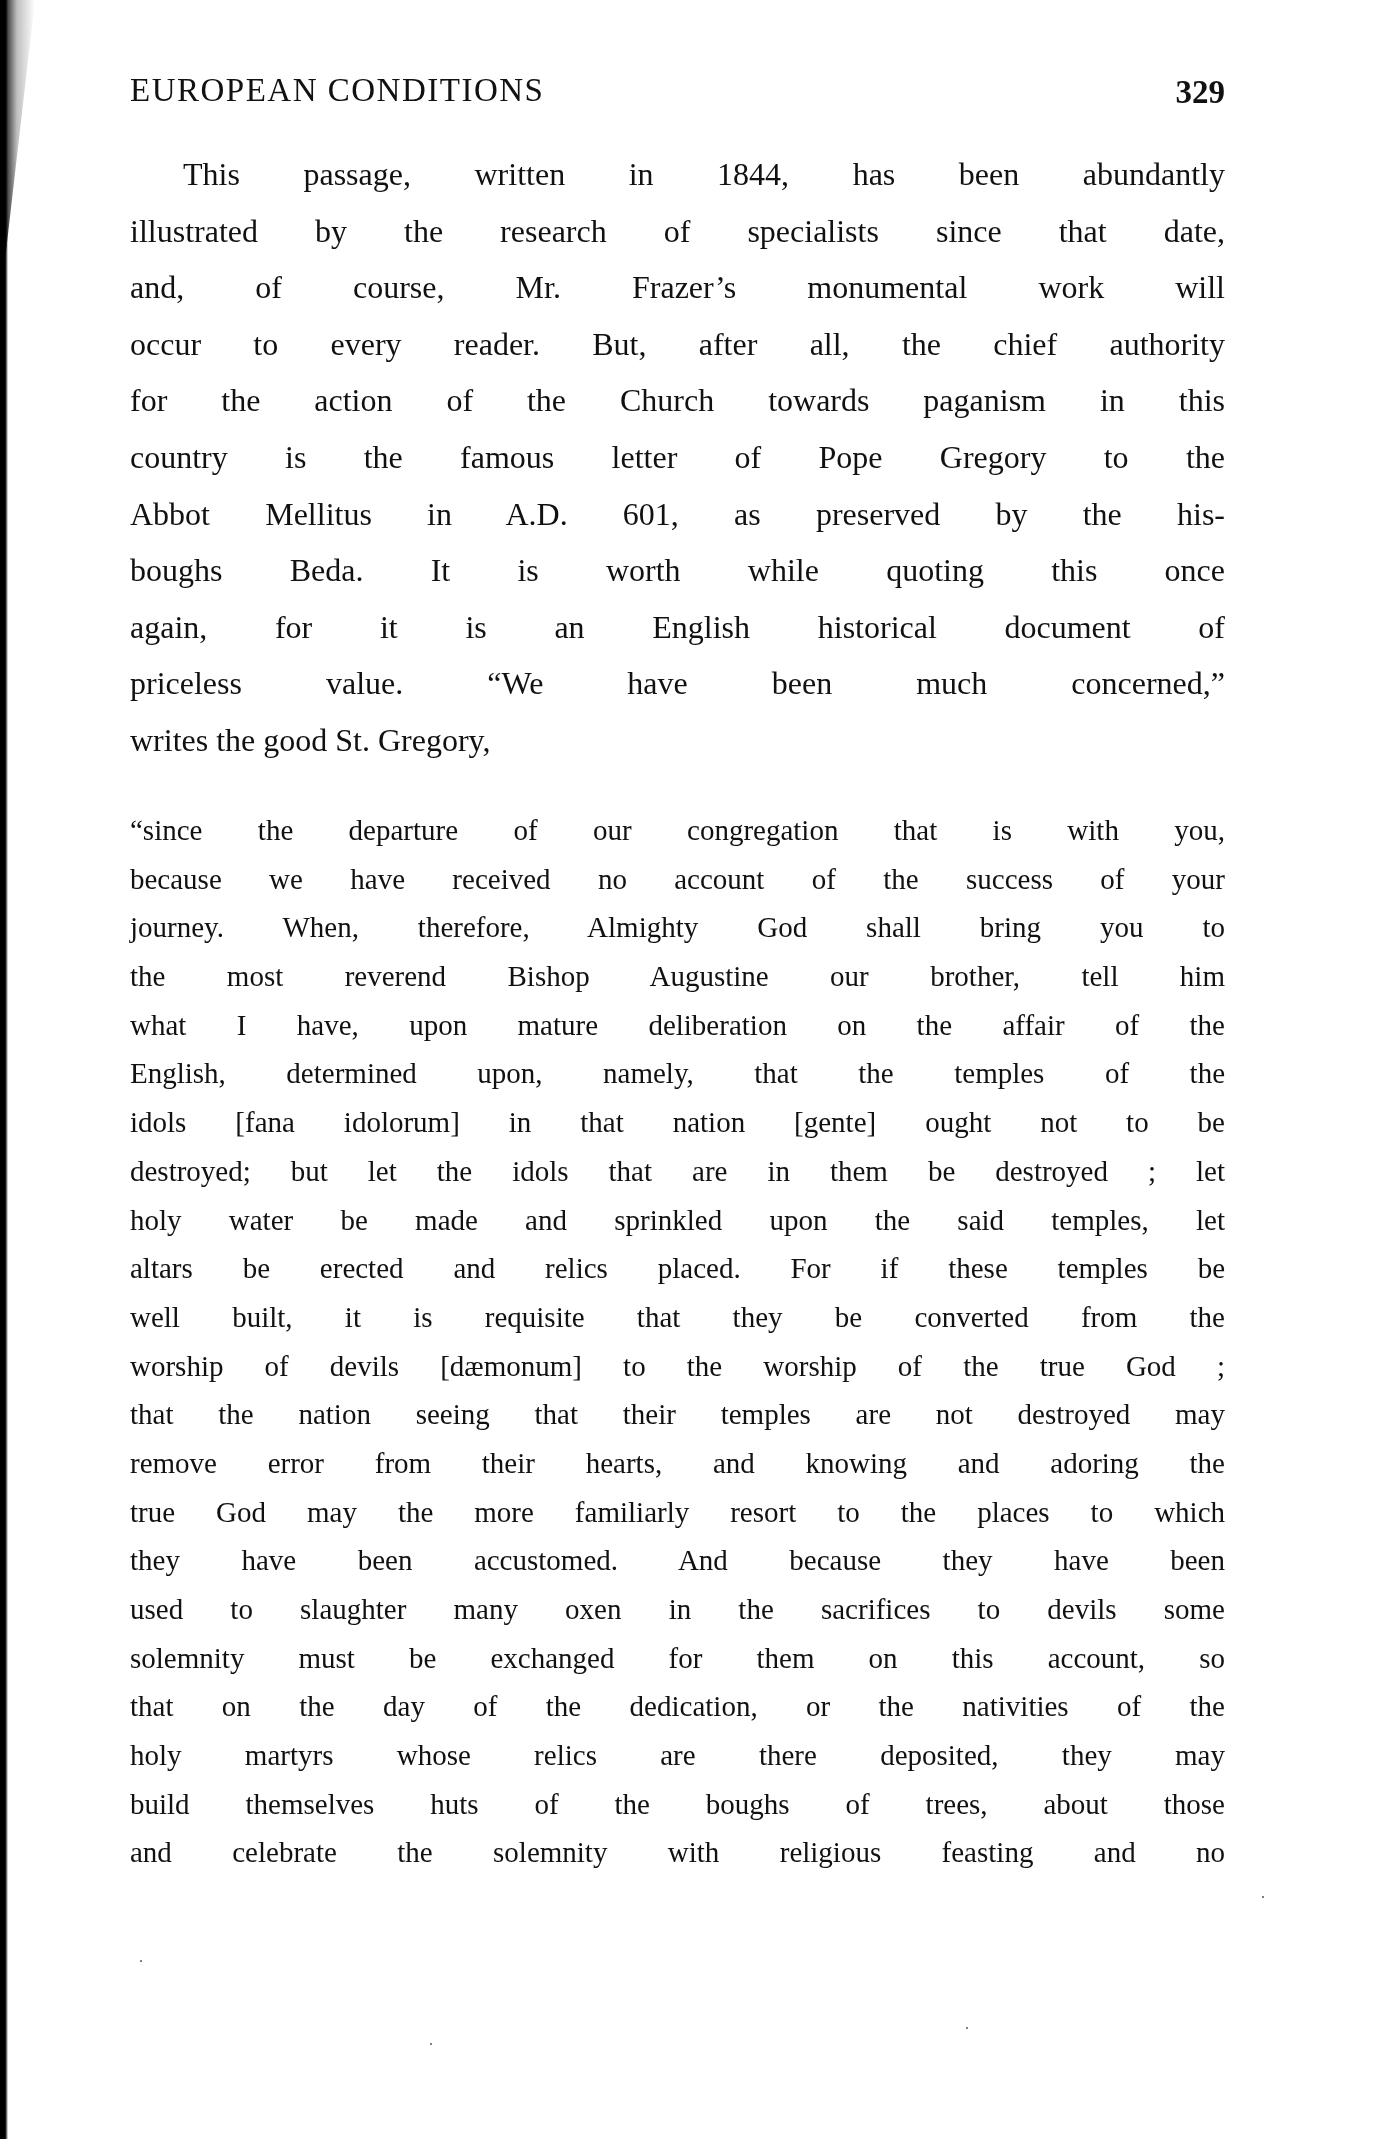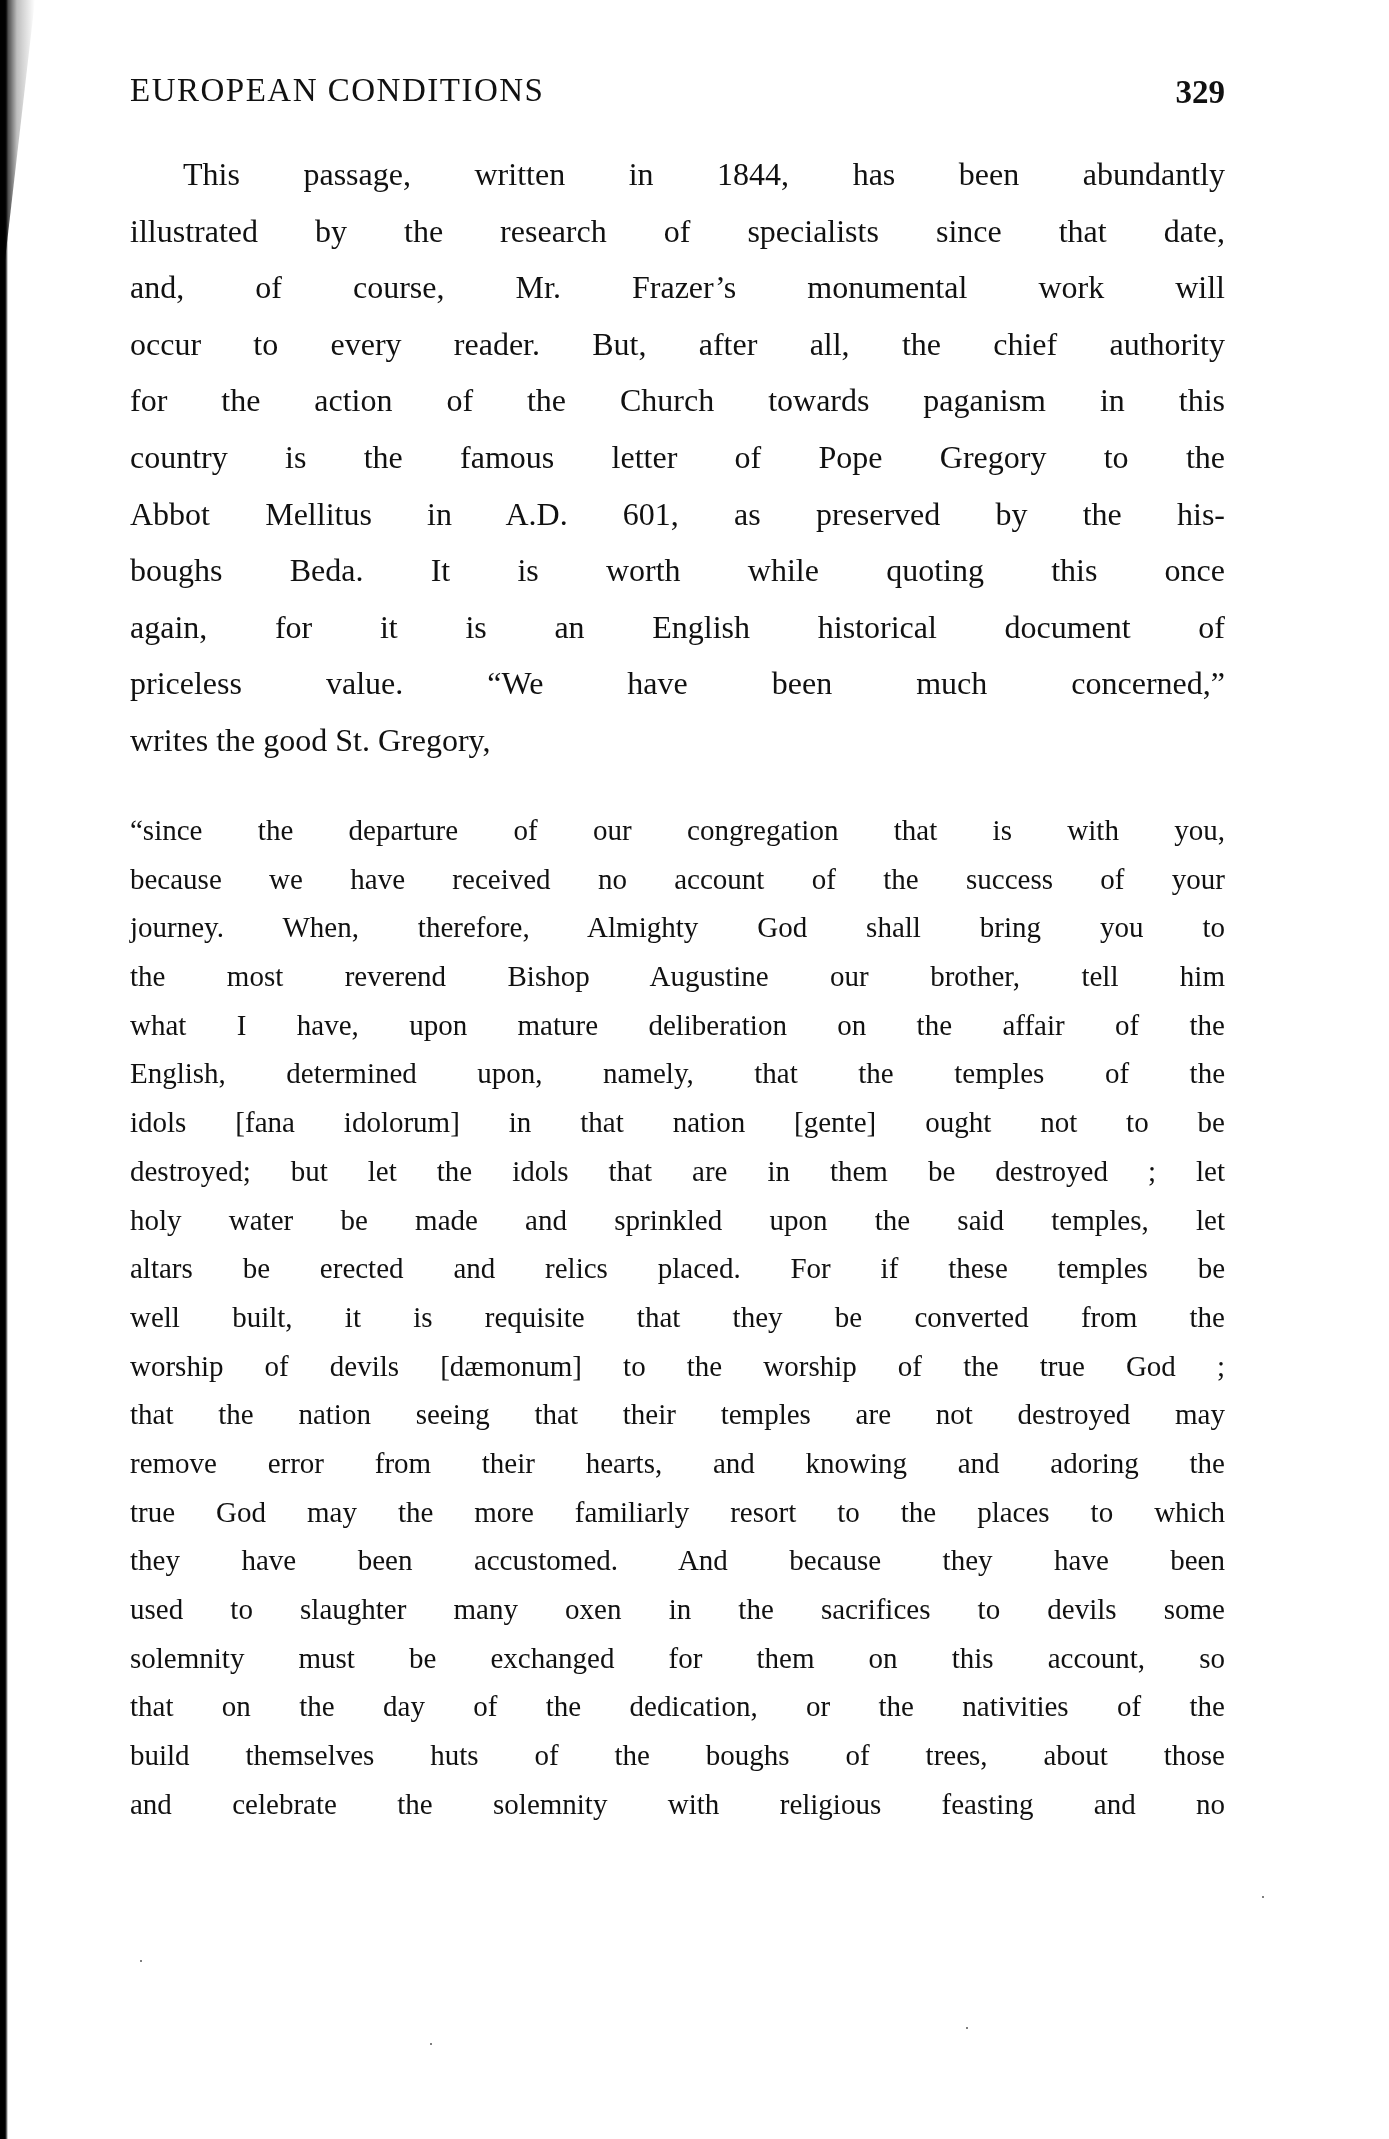--- a/index.html
+++ b/index.html
@@ -137,20 +137,21 @@
   <span class="line">altars be erected and relics placed.  For if these temples be</span>
   <span class="line">well built, it is requisite that they be converted from the</span>
   <span class="line">worship of devils [dæmonum] to the worship of the true God ;</span>
   <span class="line">that the nation seeing that their temples are not destroyed may</span>
   <span class="line">remove error from their hearts, and knowing and adoring the</span>
   <span class="line">true God may the more familiarly resort to the places to which</span>
   <span class="line">they have been accustomed.  And because they have been</span>
   <span class="line">used to slaughter many oxen in the sacrifices to devils some</span>
   <span class="line">solemnity must be exchanged for them on this account, so</span>
   <span class="line">that on the day of the dedication, or the nativities of the</span>
+  <span class="line">holy martyrs whose relics are there deposited, they may</span>
   <span class="line">build themselves huts of the boughs of trees, about those</span>
   <span class="line">and celebrate the solemnity with religious feasting and no</span>
 </div>
 
 <div class="speck" style="left:1262px; top:1896px;"></div>
 <div class="speck" style="left:140px; top:1960px;"></div>
 <div class="speck" style="left:430px; top:2043px;"></div>
 <div class="speck" style="left:966px; top:2027px;"></div>
 
 </body></html>

